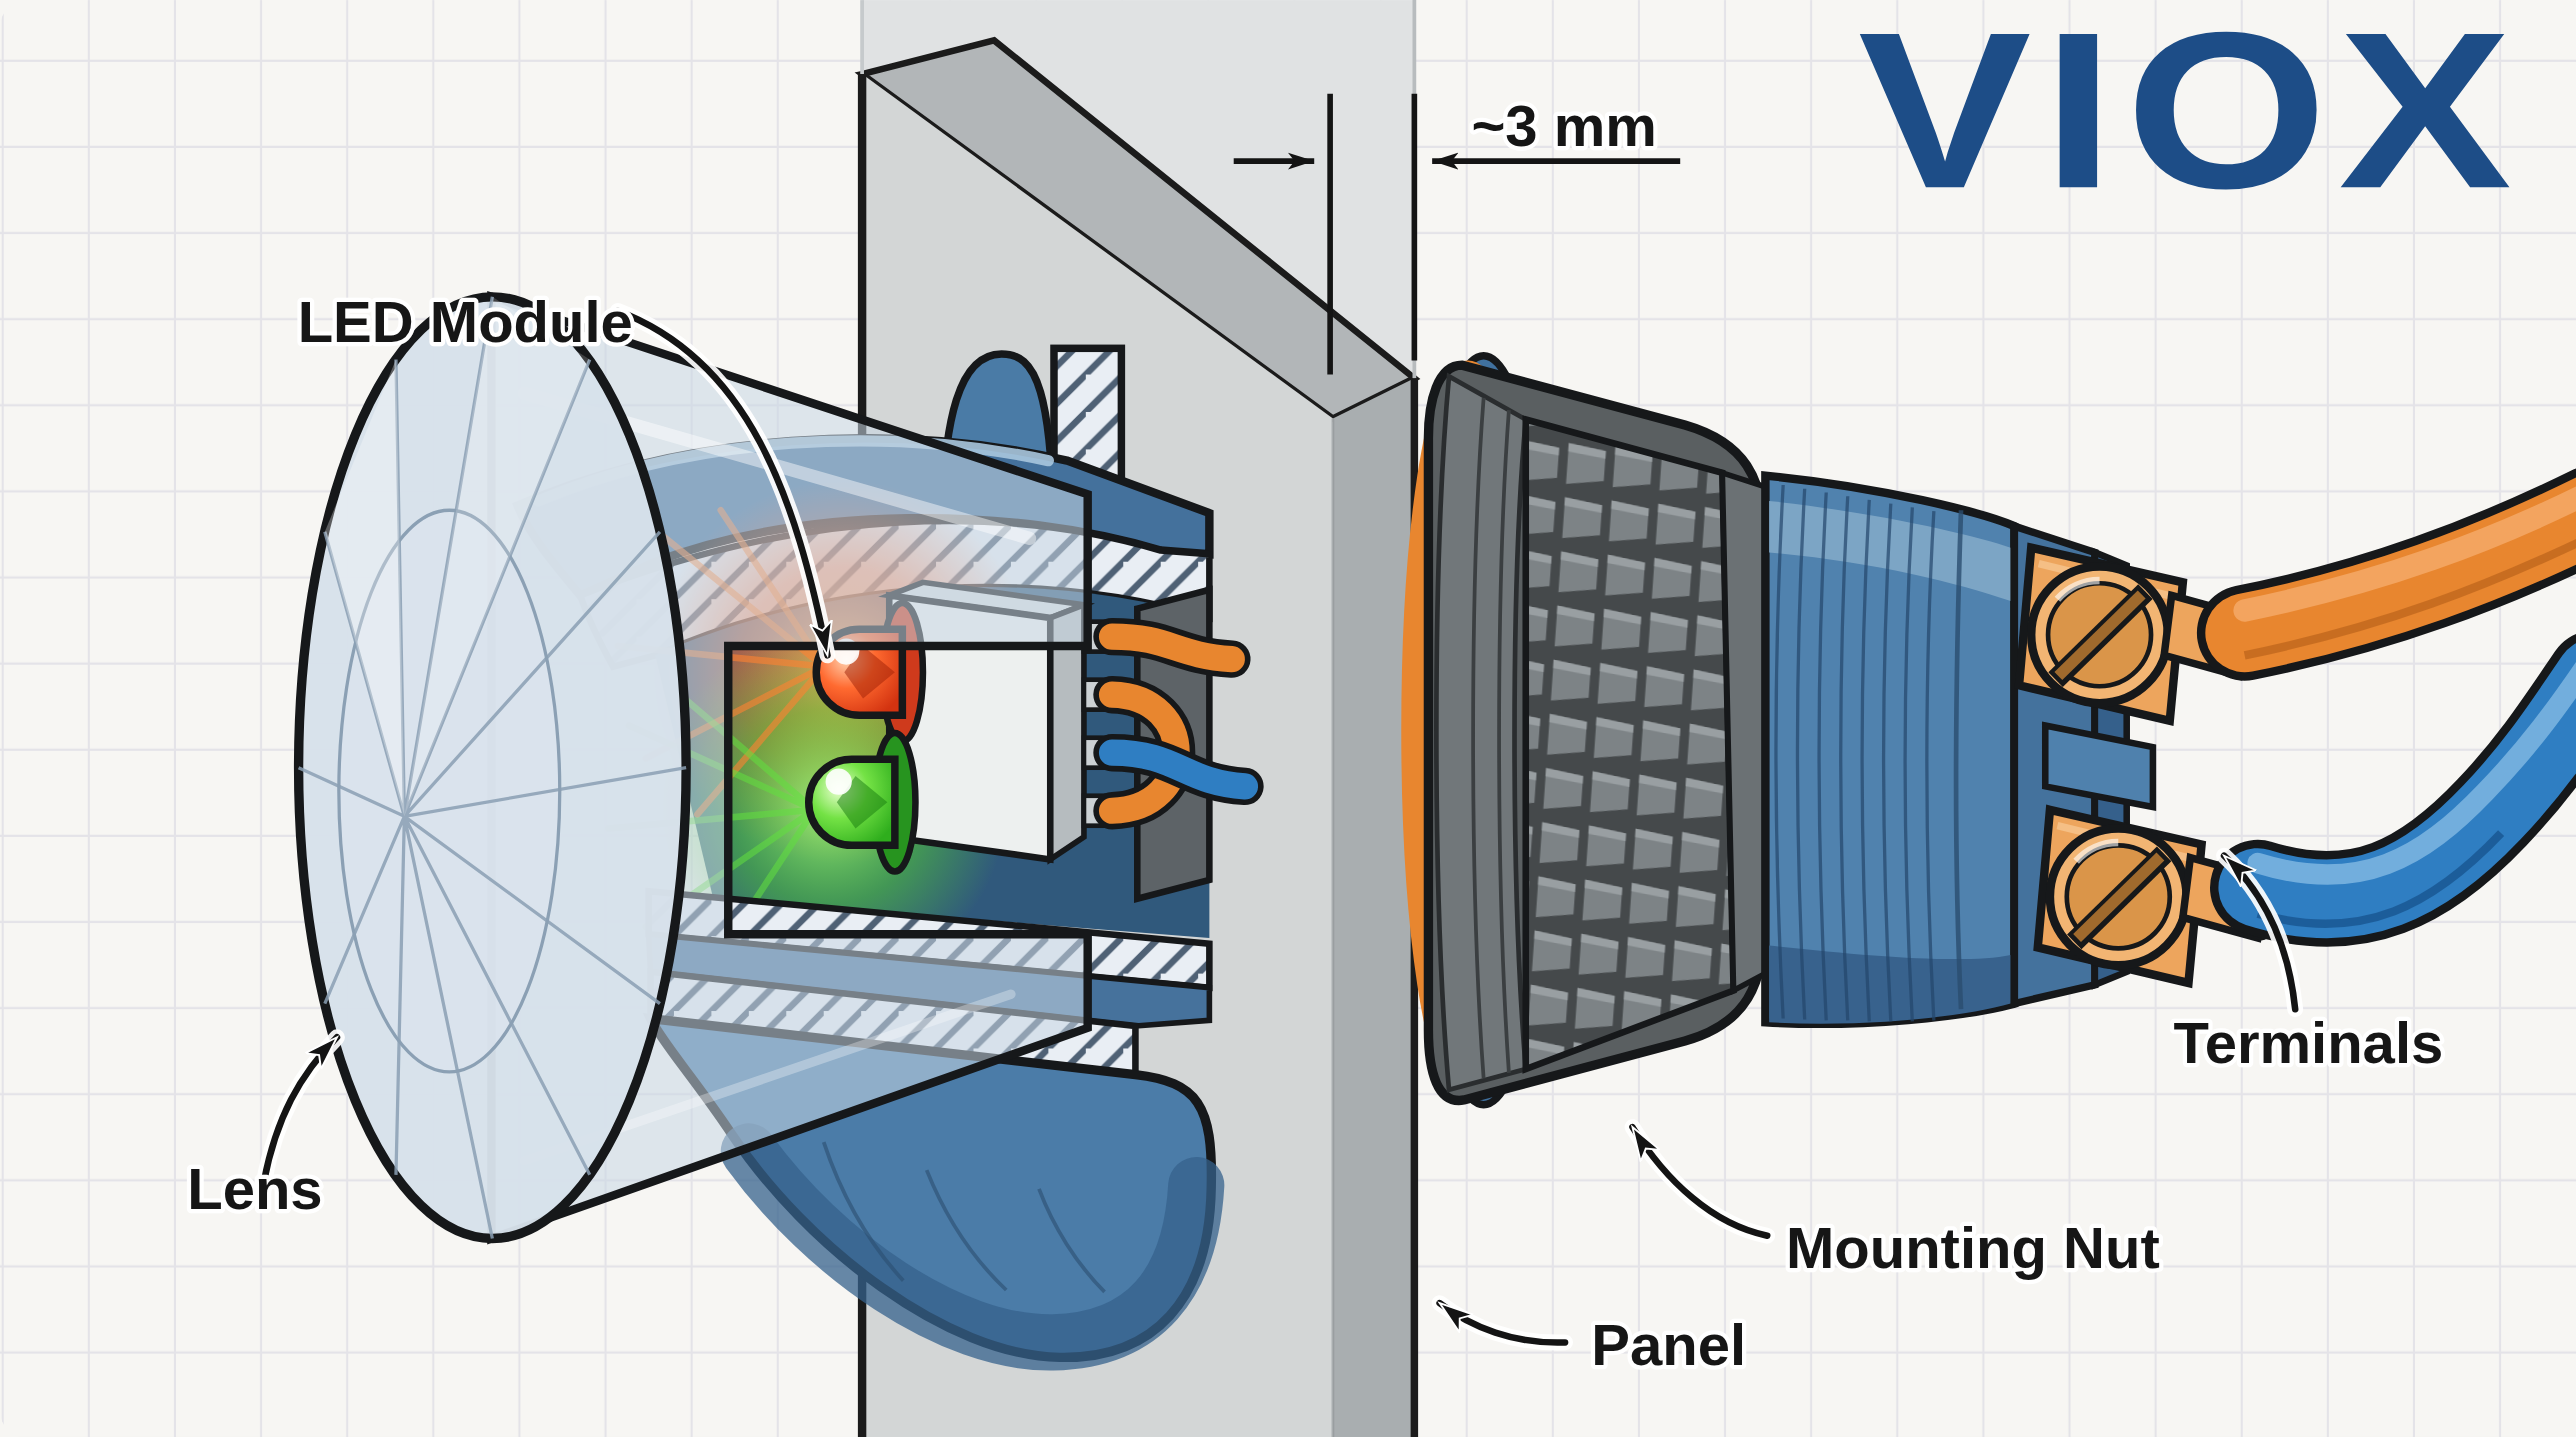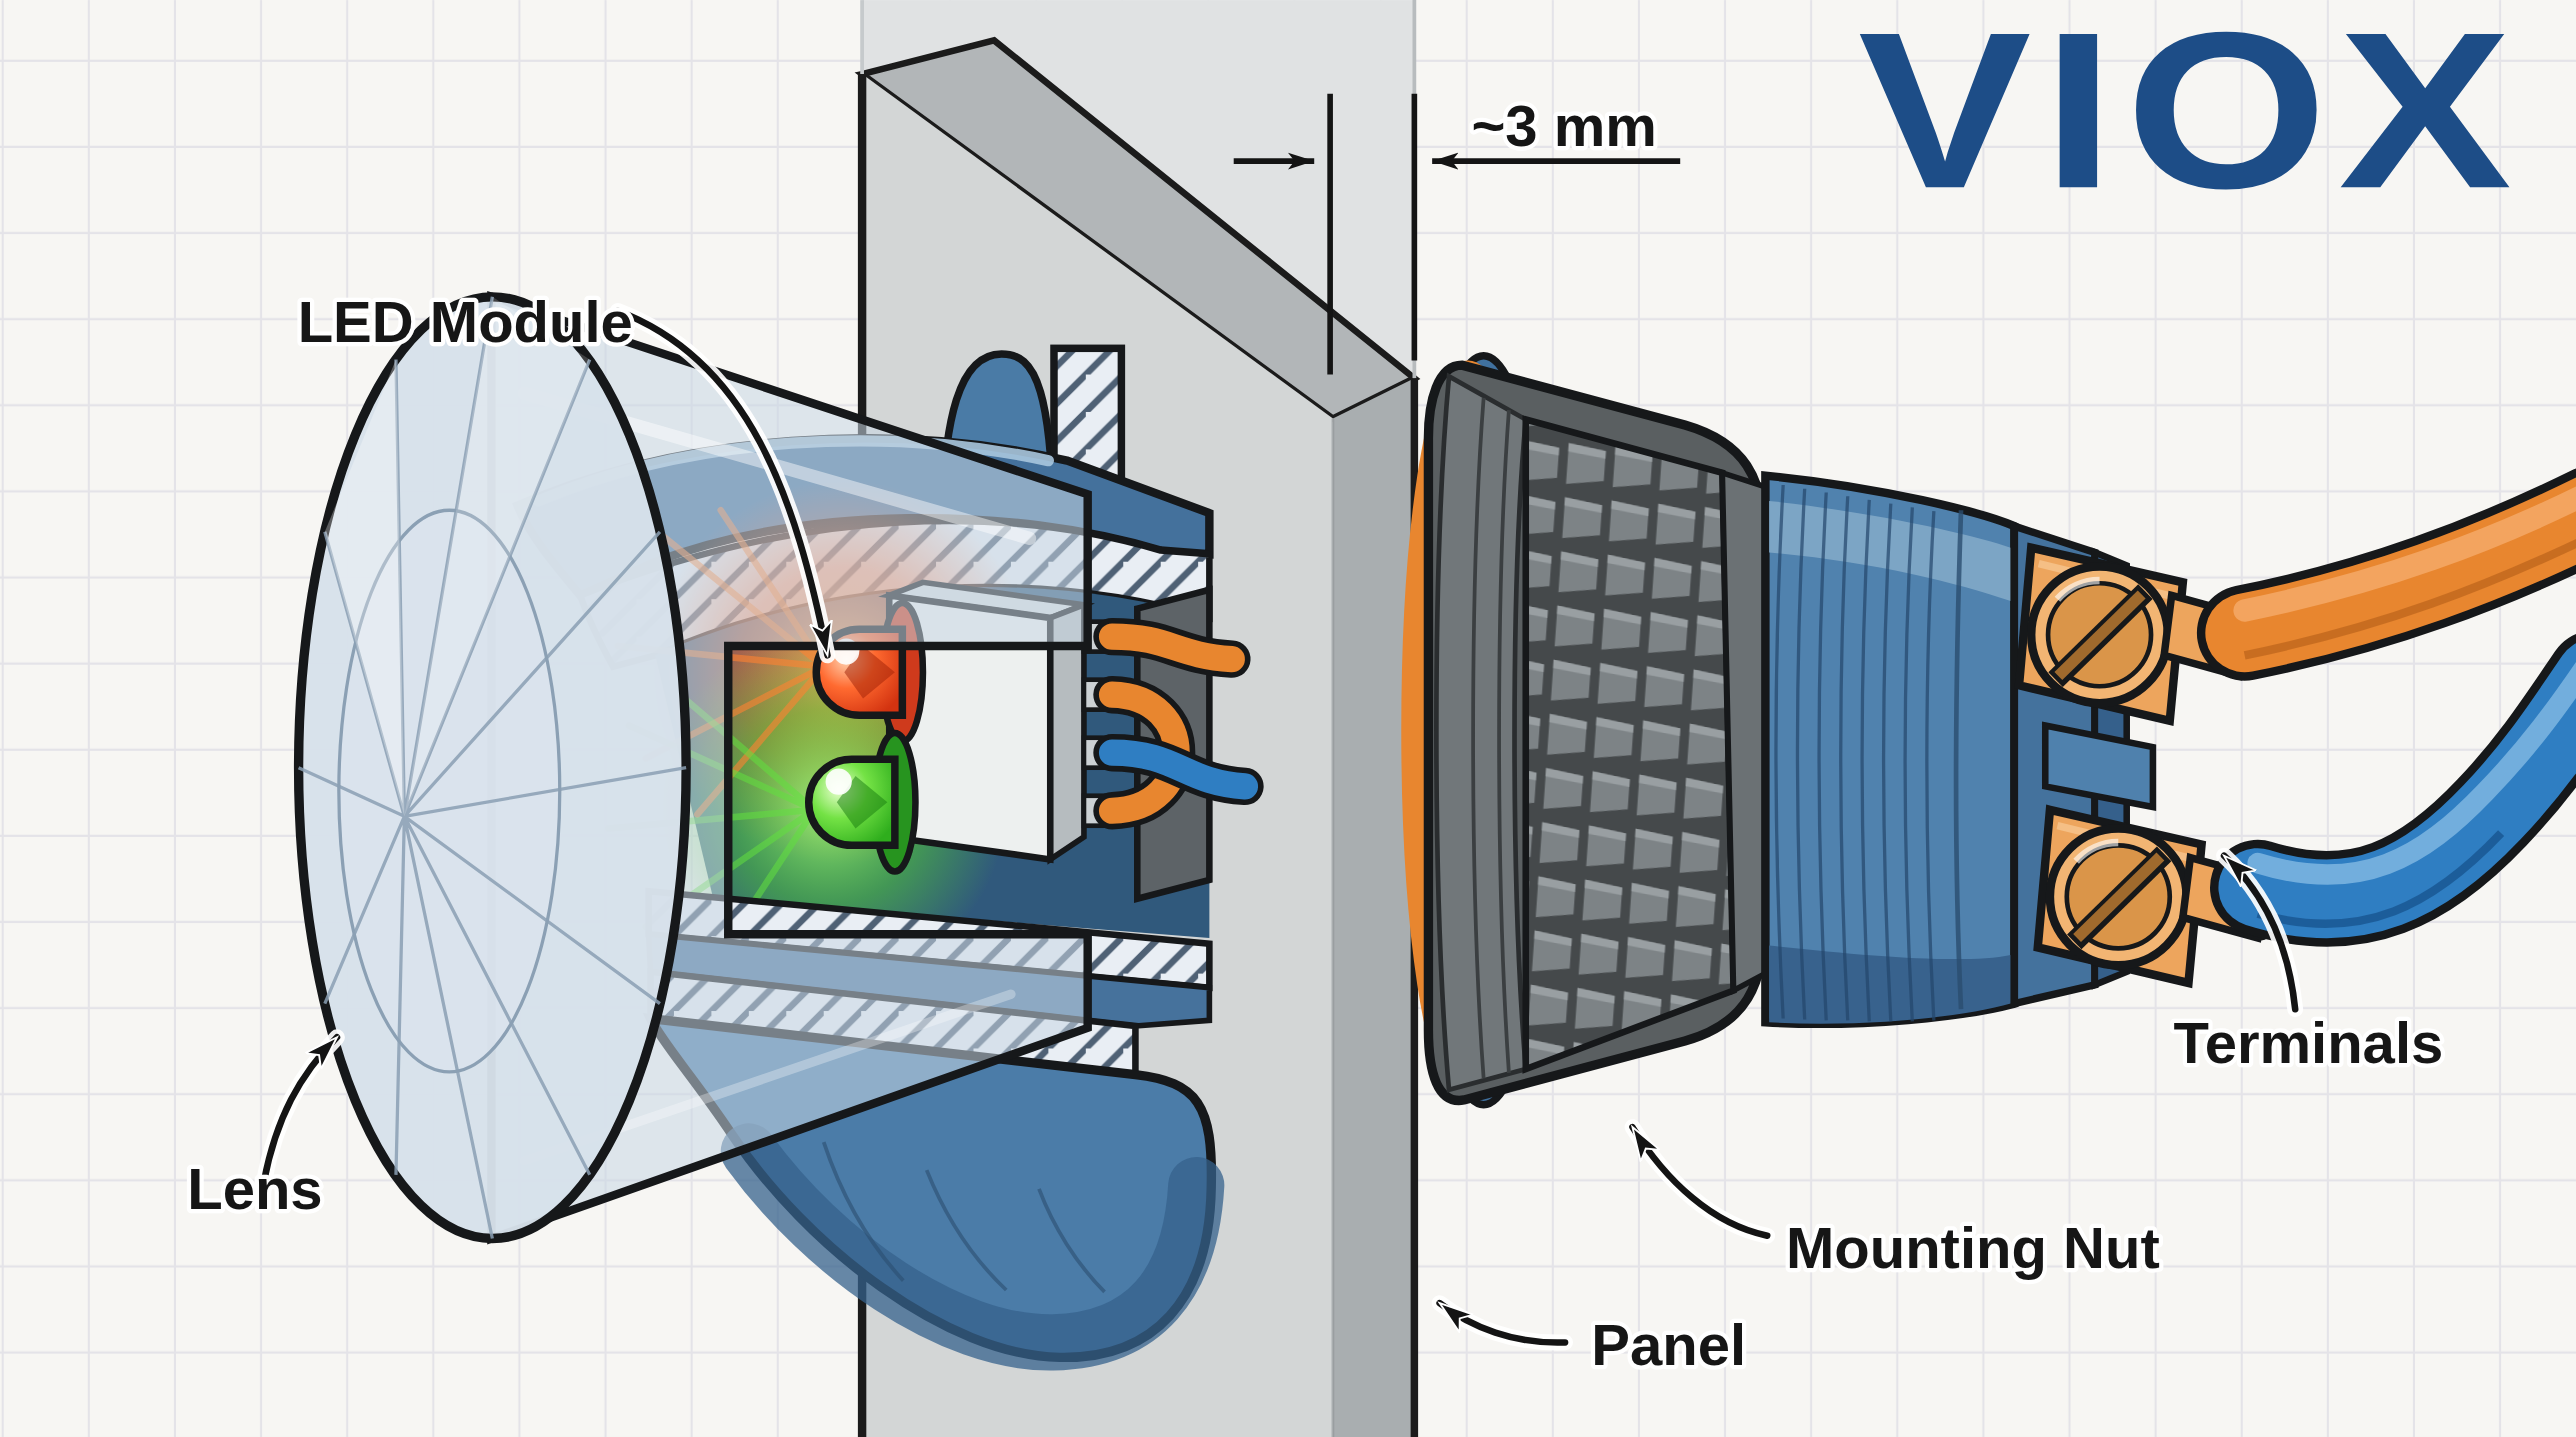--- a/index.html
+++ b/index.html
@@ -1,17 +1,17 @@
 <!DOCTYPE html>
 <html style="font-size:15px"><head>
 <meta charset="utf-8">
 <style>
   html,body{margin:0;padding:0;background:#f7f6f3;}
   .stage{width:2576px;height:1438px;position:relative;overflow:hidden;
-         font-family:"Liberation Sans", sans-serif;}
+         font-family:"Liberation Sans", sans-serif;border-radius:27px;}
   svg{display:block;}
   text.callout{font-family:"Liberation Sans",sans-serif;font-weight:bold;fill:#161616;
                paint-order:stroke;stroke:#ffffff;stroke-width:9px;stroke-linejoin:round;}
   text.logo{font-family:"Liberation Sans",sans-serif;font-weight:bold;letter-spacing:10px;}
   .leader-casing{stroke:#ffffff;stroke-width:17;fill:none;opacity:.92;stroke-linecap:round;}
   .leader{stroke:#141414;stroke-width:7;fill:none;stroke-linecap:round;}
   .dimline{stroke:#141414;stroke-width:6;fill:none;}
 </style>
 </head>
 <body>

